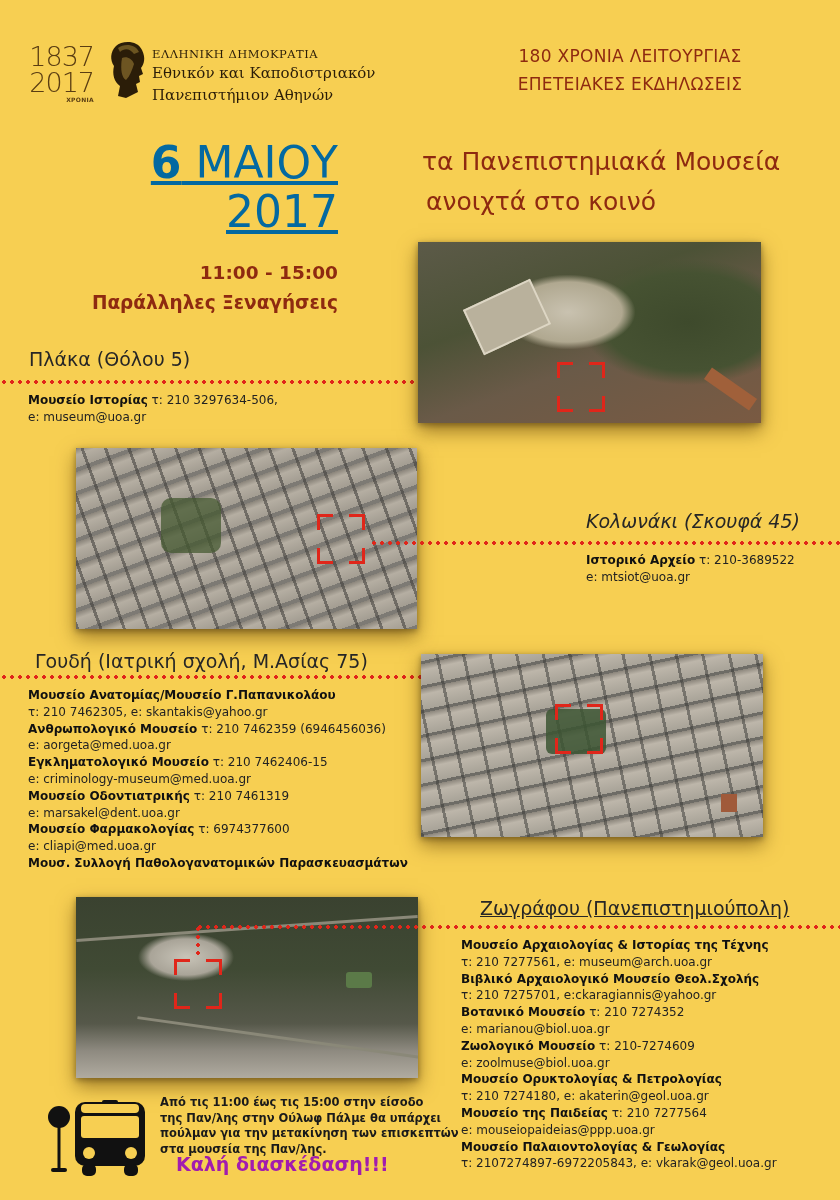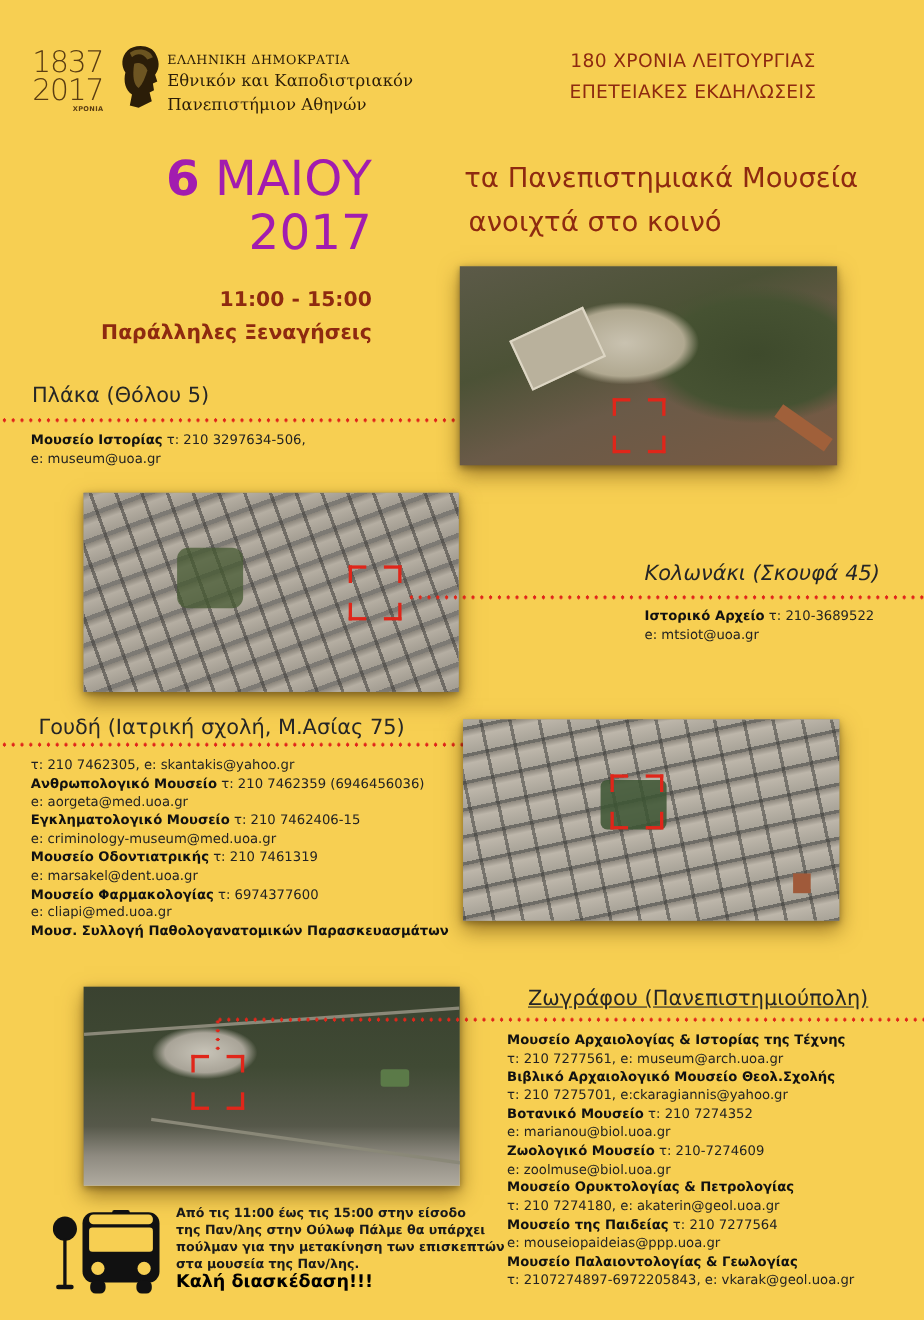--- a/index.html
+++ b/index.html
@@ -8,39 +8,39 @@
   .logo-years { left:24px; top:44px; width:70px; text-align:right; color:#5a3d12; font-family:"DejaVu Sans", sans-serif; font-weight:200; }
   .logo-years .yr { font-size:27px; line-height:26px; letter-spacing:-1px; }
   .logo-years .sub { font-size:6px; font-weight:bold; letter-spacing:0.3px; }
   .logo-head { left:108px; top:40px; width:40px; height:60px; }
   .logo-text { left:152px; top:46px; font-family:"DejaVu Serif", serif; color:#2b1d08; }
   .logo-text .l1 { font-size:11.5px; letter-spacing:0.5px; line-height:16px; }
   .logo-text .l2 { font-size:15px; line-height:22px; }
   .anniv { left:470px; top:42px; width:320px; text-align:center; font-size:17px; line-height:28px; color:#8e2a10; letter-spacing:0.3px; }
   .anniv b { font-weight:normal; }
   .museums-title { left:422px; top:142px; font-size:25px; line-height:40px; color:#8e2a10; }
-  .date { right:502px; top:138px; text-align:right; color:#a21caf; }
+  .date { right:502px; top:138px; text-align:right; color:#0369a1;text-decoration:underline; }
   .date .d1 { font-size:44px; line-height:50px; }
   .date .d1 b { font-weight:bold; }
   .date .d2 { font-size:44px; line-height:48px; }
   .time { right:502px; top:258px; text-align:right; font-weight:bold; color:#8e2a10; font-size:18.5px; line-height:30px; }
   .loc { font-size:19px; color:#262626; }
   .dots { height:4px; background-image:radial-gradient(circle, #e0261a 1.6px, transparent 1.8px); background-size:8px 4px; background-repeat:repeat-x; }
   .vdots { width:4px; background-image:radial-gradient(circle, #e0261a 1.6px, transparent 1.8px); background-size:4px 8px; background-repeat:repeat-y; }
   .info { font-size:12px; line-height:16.8px; color:#222; }
   .info b { font-weight:bold; color:#111; }
   .map { box-shadow:0 8px 18px rgba(80,50,0,0.55), 0 2px 6px rgba(0,0,0,0.35); overflow:hidden; }
   .frame { position:absolute; width:48px; height:50px; }
   .frame span { position:absolute; width:13px; height:13px; border-color:#e0261a; border-style:solid; border-width:0; }
   .frame .tl { left:0; top:0; border-left-width:3px; border-top-width:3px; }
   .frame .tr { right:0; top:0; border-right-width:3px; border-top-width:3px; }
   .frame .bl { left:0; bottom:0; border-left-width:3px; border-bottom-width:3px; }
   .frame .br { right:0; bottom:0; border-right-width:3px; border-bottom-width:3px; }
   .bus-text { left:160px; top:1095px; font-size:11.5px; line-height:15.6px; font-weight:bold; color:#1a1a1a; }
-  .bus-text .fun { color:#000000; font-size:16px; }
+  .bus-text .fun { color:#a21caf; font-size:19px;margin-left:16px; }
 </style>
 </head>
 <body>
 
 <div class="abs logo-years">
   <div class="yr">1837</div>
   <div class="yr">2017</div>
   <div class="sub">ΧΡΟΝΙΑ</div>
 </div>
 
@@ -115,20 +115,21 @@
 <div class="abs loc" style="left:586px; top:510px;font-style:italic;">Κολωνάκι (Σκουφά 45)</div>
 <div class="abs info" style="left:586px; top:552px;">
   <div><b>Ιστορικό Αρχείο</b><span> τ: 210-3689522</span></div>
   <div>e: mtsiot@uoa.gr</div>
 </div>
 
 <div class="abs loc" style="left:35px; top:650px;">Γουδή (Ιατρική σχολή, Μ.Ασίας 75)</div>
 <div class="abs dots" style="left:0; top:675px; width:582px;"></div>
 <div class="abs vdots" style="left:579px; top:675px; height:32px;"></div>
 <div class="abs info" style="left:28px; top:687px;">
+  <div><b>Μουσείο Ανατομίας/Μουσείο Γ.Παπανικολάου</b></div>
   <div>τ: 210 7462305, e: skantakis@yahoo.gr</div>
   <div><b>Ανθρωπολογικό Μουσείο</b><span> τ: 210 7462359 (6946456036)</span></div>
   <div>e:  aorgeta@med.uoa.gr</div>
   <div><b>Εγκληματολογικό Μουσείο</b><span> τ: 210 7462406-15</span></div>
   <div>e: criminology-museum@med.uoa.gr</div>
   <div><b>Μουσείο Οδοντιατρικής</b><span> τ: 210 7461319</span></div>
   <div>e: marsakel@dent.uoa.gr</div>
   <div><b>Μουσείο Φαρμακολογίας</b><span> τ: 6974377600</span></div>
   <div>e: cliapi@med.uoa.gr</div>
   <div><b>Μουσ. Συλλογή Παθολογανατομικών Παρασκευασμάτων</b></div>

